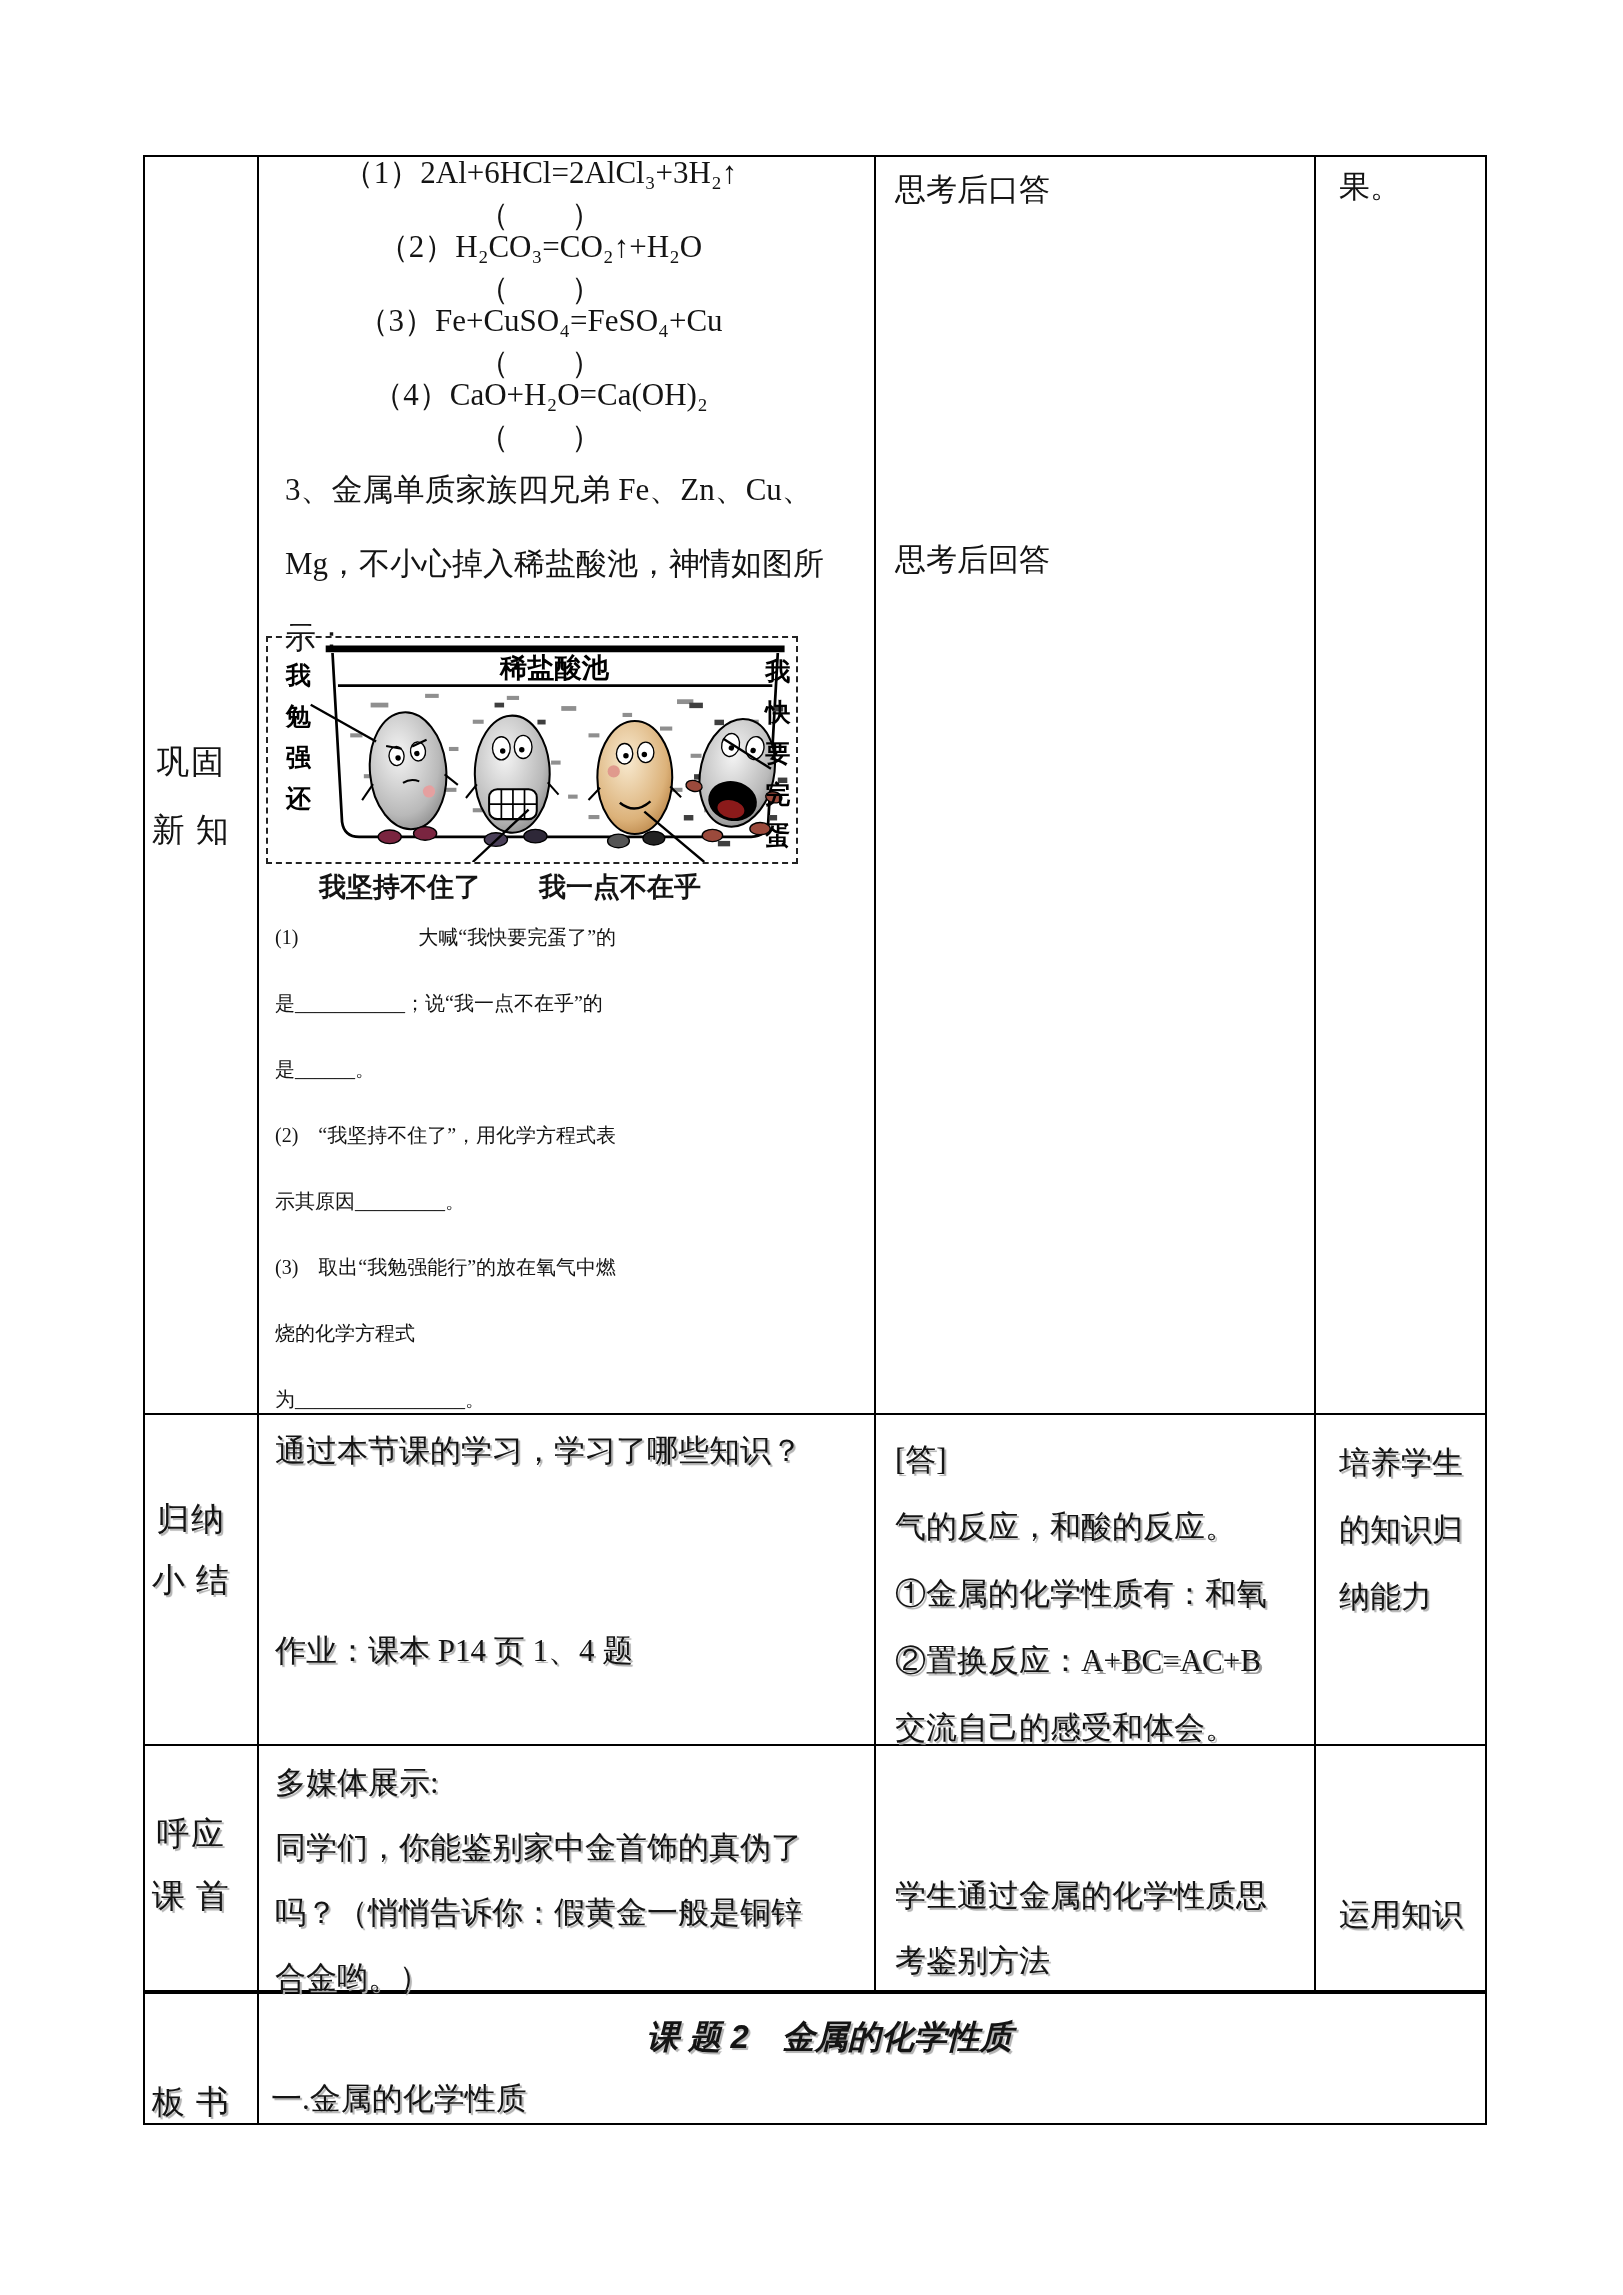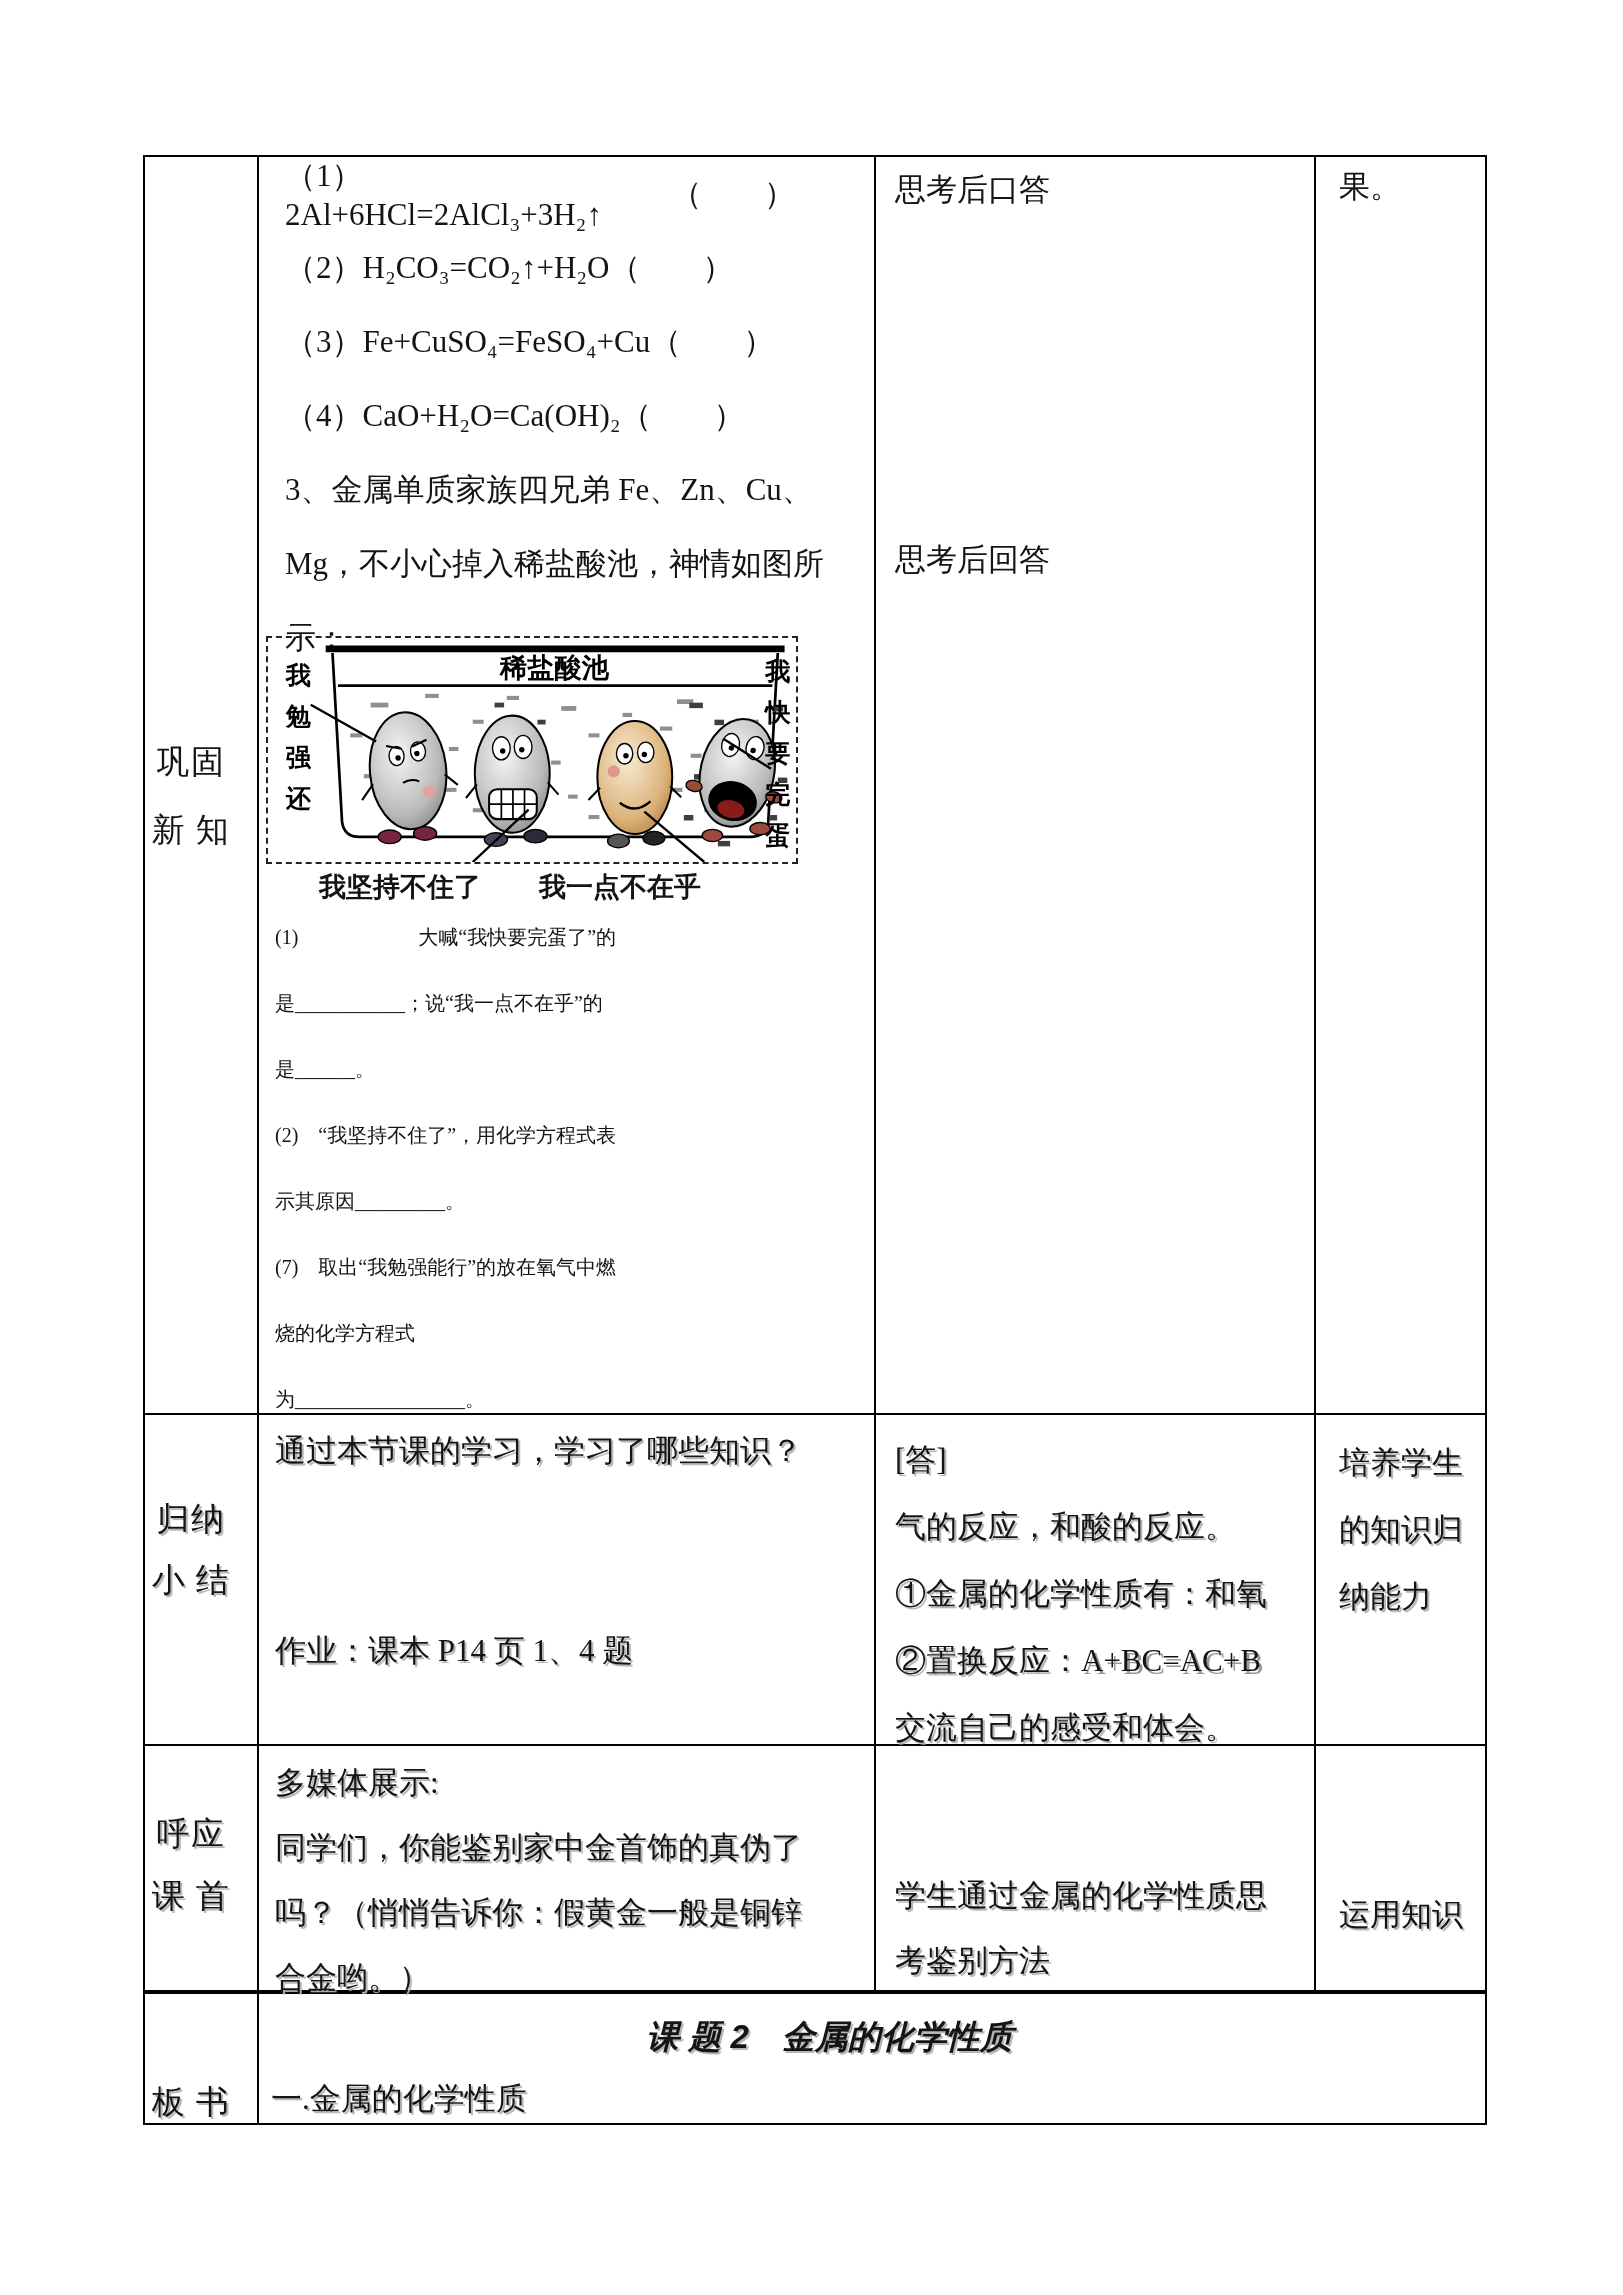--- a/index.html
+++ b/index.html
@@ -8,21 +8,21 @@
   .frame{position:absolute;left:143px;top:155px;width:1344px;height:1970px;
          border:2px solid #000;box-sizing:border-box;}
   .vline,.hline{position:absolute;background:#000;}
   .vline{width:2px;top:0;}
   .hline{height:2px;left:0;width:100%;}
   .hline.thick{height:4.1px;}
   .cell{position:absolute;white-space:nowrap;font-size:31px;line-height:1.15;}
   .lbl{position:absolute;width:92px;text-align:center;font-size:33px;white-space:nowrap;
        letter-spacing:1.4px;}
   .eqwrap{position:absolute;left:140px;top:0;width:510px;font-size:31px;}
-  .eqrow{display:flex;justify-content:flex-start;align-items:center;height:74px;}
+  .eqrow{display:flex;justify-content:center;align-items:center;height:74px;flex-direction:column;}
   .q3line{height:74px;line-height:74px;white-space:nowrap;}
   .questions{position:absolute;left:130px;top:747px;font-size:20px;line-height:66px;}
   .questions div{white-space:nowrap;}
   .lines{position:absolute;font-size:31px;}
   .lines div{white-space:nowrap;}
   .cartoon{position:absolute;left:121px;top:479px;width:532px;height:228px;
            border:2px dashed #222;box-sizing:border-box;}
   .blabel{position:absolute;font-family:"Liberation Sans","DejaVu Sans",sans-serif;
           font-weight:bold;font-size:27px;white-space:nowrap;}
   .sh{text-shadow:2px 2px 0.7px #b4b4b4;}
@@ -209,21 +209,21 @@
     </div>
     <div class="blabel" style="left:174px;top:712px;">我坚持不住了</div>
     <div class="blabel" style="left:394px;top:712px;">我一点不在乎</div>
 
     <div class="questions">
       <div>(1)　　　　　　大喊“我快要完蛋了”的</div>
       <div>是___________；说“我一点不在乎”的</div>
       <div>是______。</div>
       <div>(2)　“我坚持不住了”，用化学方程式表</div>
       <div>示其原因_________。</div>
-      <div>(7)　取出“我勉强能行”的放在氧气中燃</div>
+      <div>(3)　取出“我勉强能行”的放在氧气中燃</div>
       <div>烧的化学方程式</div>
       <div>为_________________。</div>
     </div>
 
     <div class="cell" style="left:750px;top:15px;">思考后口答</div>
     <div class="cell" style="left:750px;top:385px;">思考后回答</div>
     <div class="cell" style="left:1194px;top:12.3px;">果。</div>
 
     <div class="lbl sh" style="left:0;top:1340px;">归纳</div>
     <div class="lbl sh" style="left:0;top:1401px;">小 结</div>

